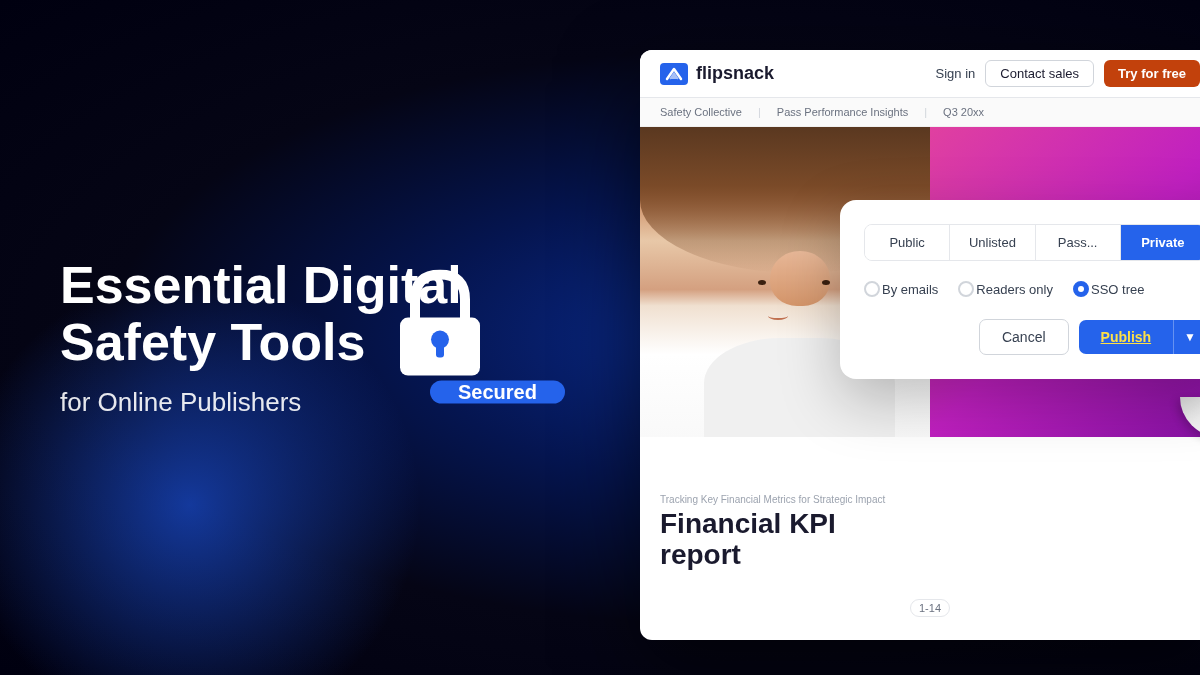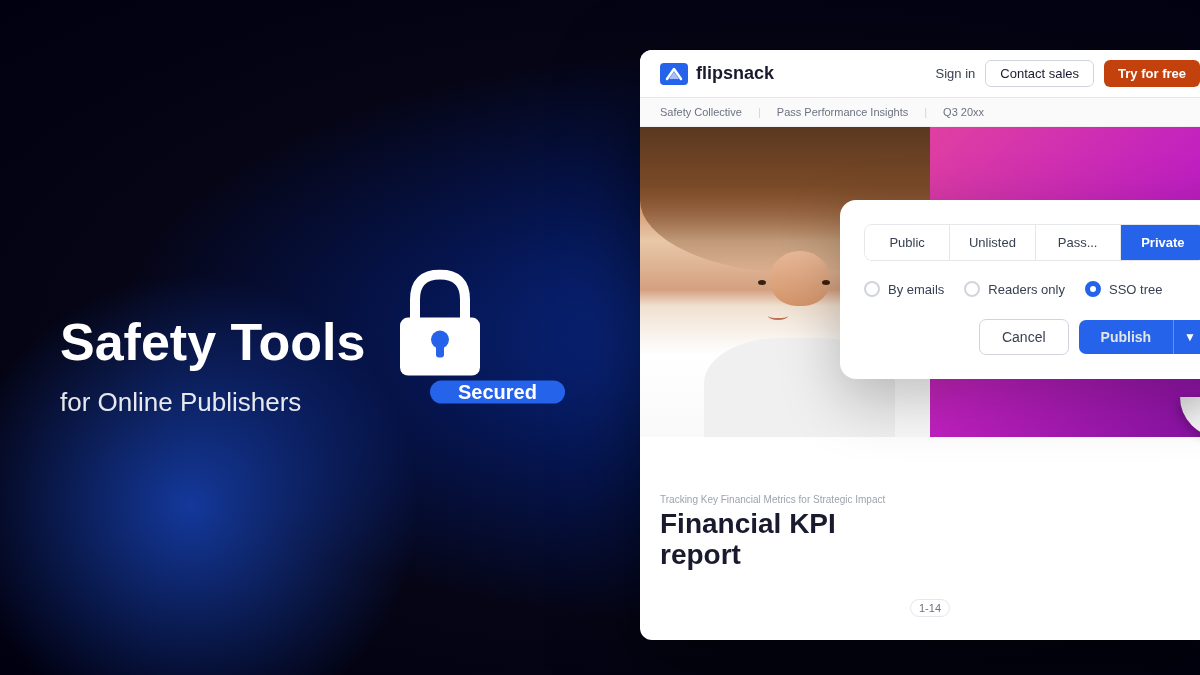--- a/index.html
+++ b/index.html
@@ -345,21 +345,21 @@
     .radio-group {
       display: flex;
       gap: 20px;
       align-items: center;
       margin-bottom: 22px;
     }
 
     .radio-option {
       display: flex;
       align-items: center;
-      gap: 8px;
+      gap: 2px;
       cursor: pointer;
     }
 
     .radio-circle {
       width: 16px;
       height: 16px;
       border-radius: 50%;
       border: 2px solid #d1d5db;
       display: flex;
       align-items: center;
@@ -403,23 +403,24 @@
       cursor: pointer;
       font-weight: 500;
     }
 
     .btn-publish {
       padding: 9px 22px;
       background: #2563eb;
       border: none;
       border-radius: 7px 0 0 7px;
       font-size: 14px;
-      color: #e5e5e5;
+      color: #fde047;
       cursor: pointer;
       font-weight: 600;
+      text-decoration: underline;
     }
 
     .btn-publish-arrow {
       padding: 9px 10px;
       background: #2563eb;
       border: none;
       border-left: 1px solid rgba(255,255,255,0.3);
       border-radius: 0 7px 7px 0;
       font-size: 12px;
       color: white;
@@ -465,21 +466,21 @@
 
   </style>
 </head>
 <body>
 
 <div class="bg"></div>
 <div class="bg-blue-glow"></div>
 
 <div class="left-content">
   <h1 class="main-title">
-    <br>
+    <span>Essential Digital</span><br>
     <span>Safety Tools</span>
   </h1>
   <p class="sub-title">for Online Publishers</p>
 </div>
 
 <div class="lock-container">
   <svg class="lock-icon" viewBox="0 0 100 110" fill="none" xmlns="http://www.w3.org/2000/svg">
 
     <path d="M25 50 L25 30 Q25 5 50 5 Q75 5 75 30 L75 50" stroke="white" stroke-width="10" fill="none" stroke-linecap="round"></path>
 

